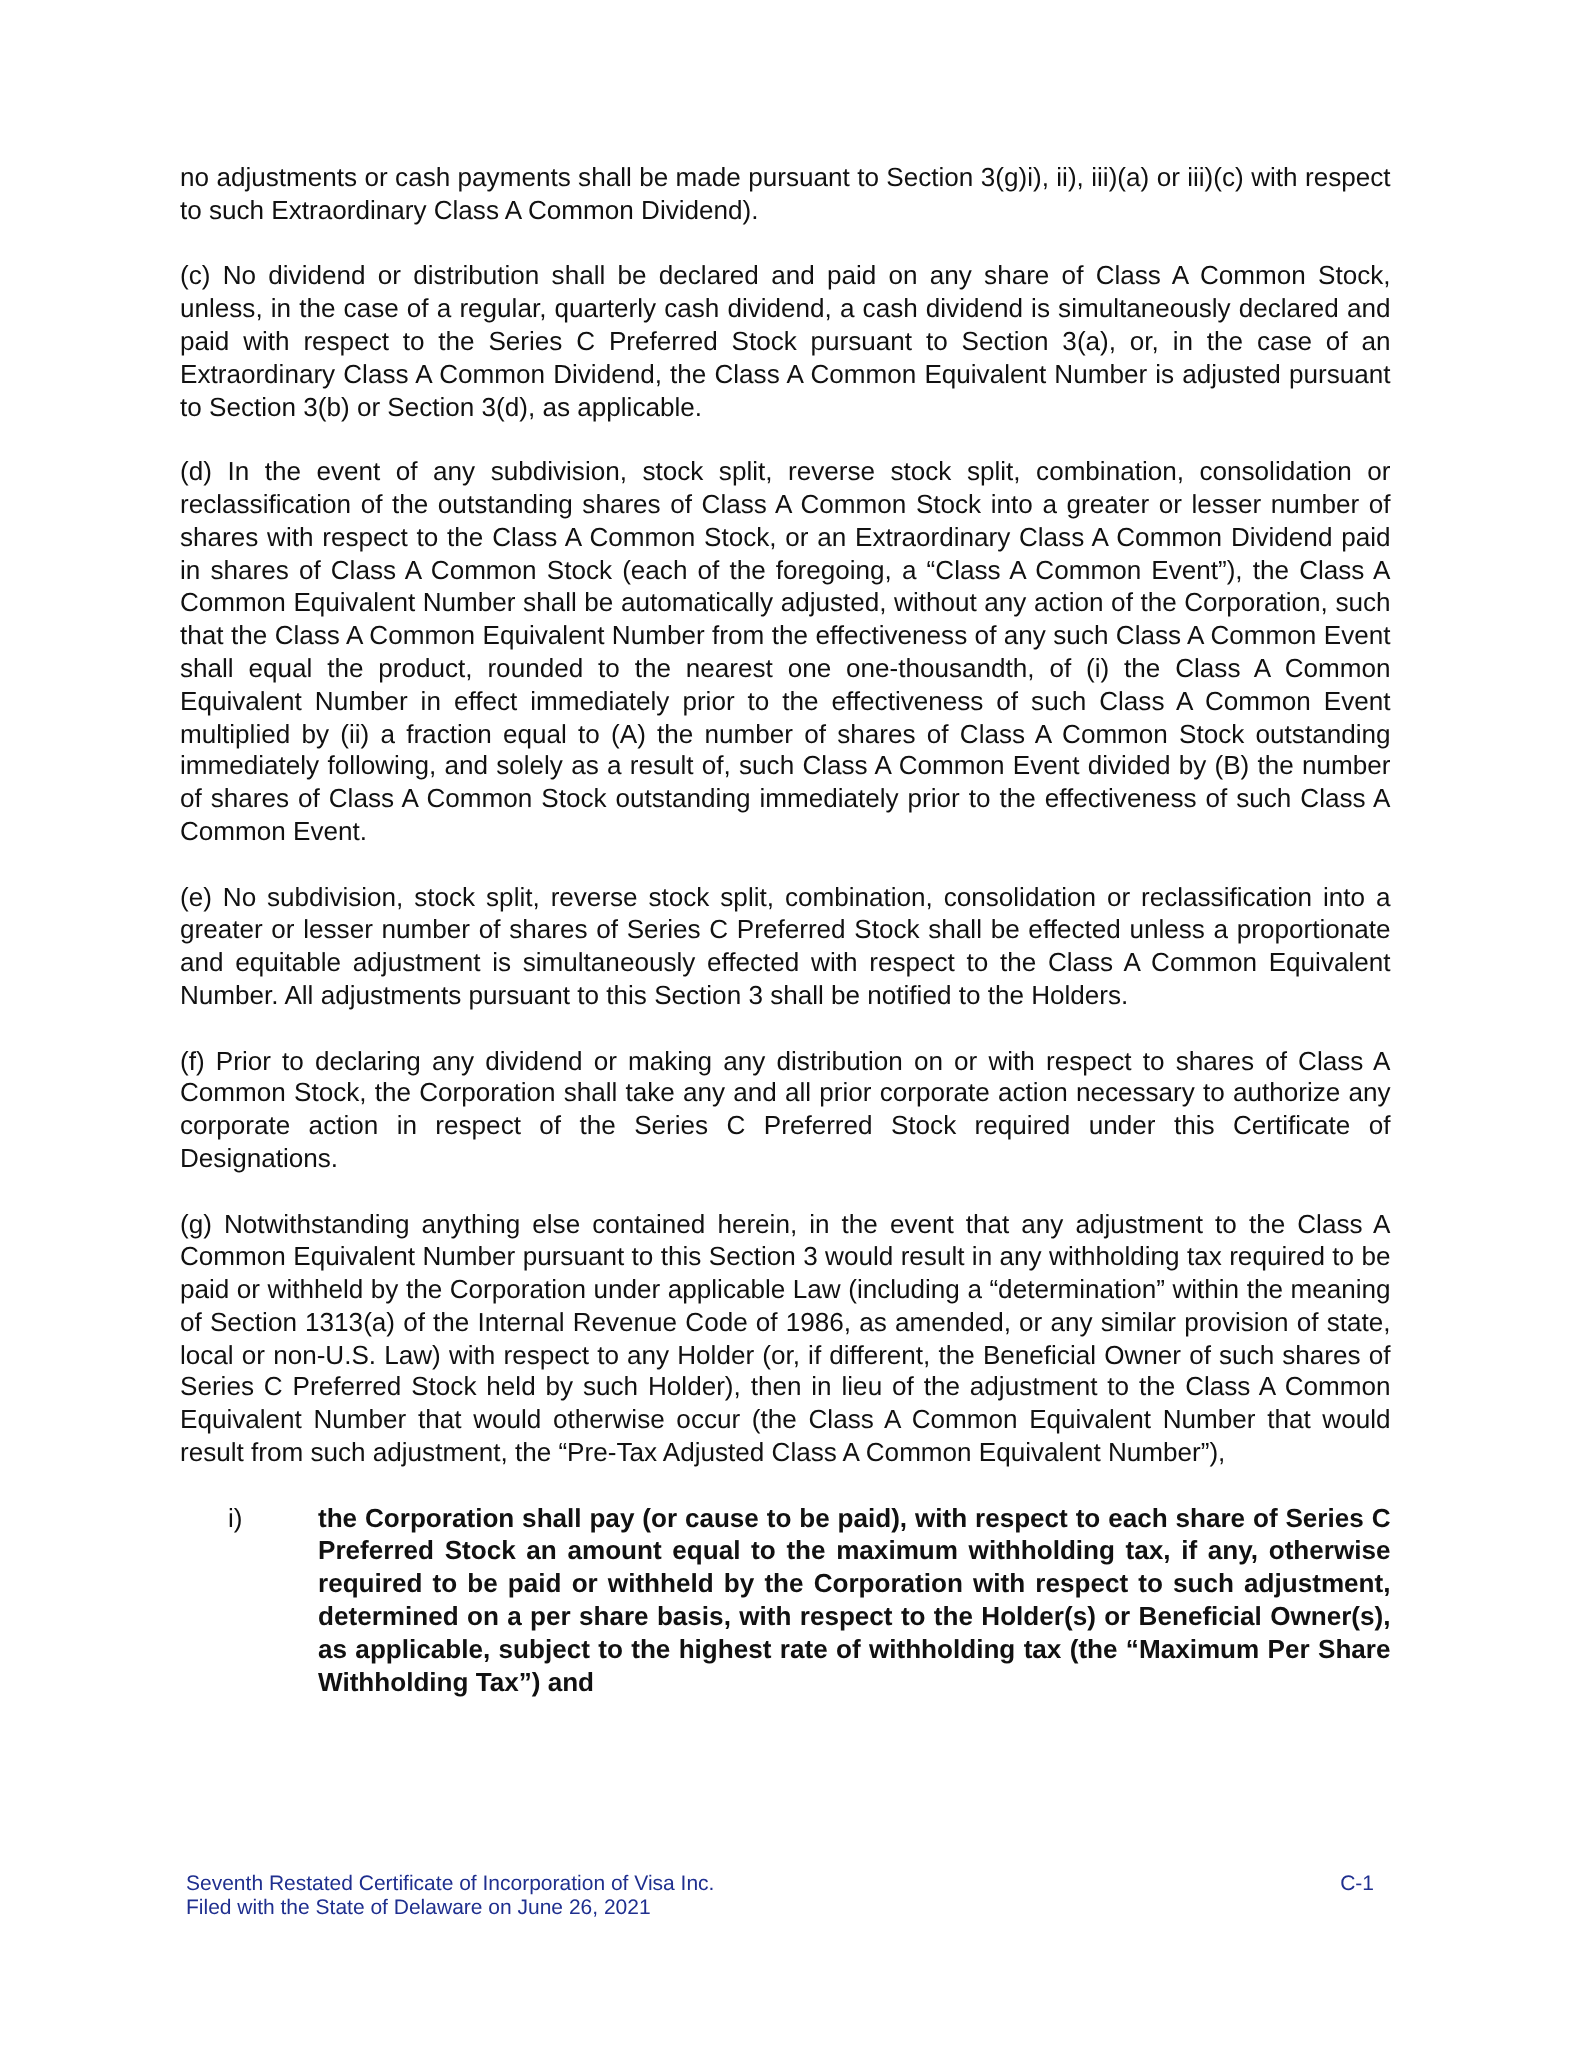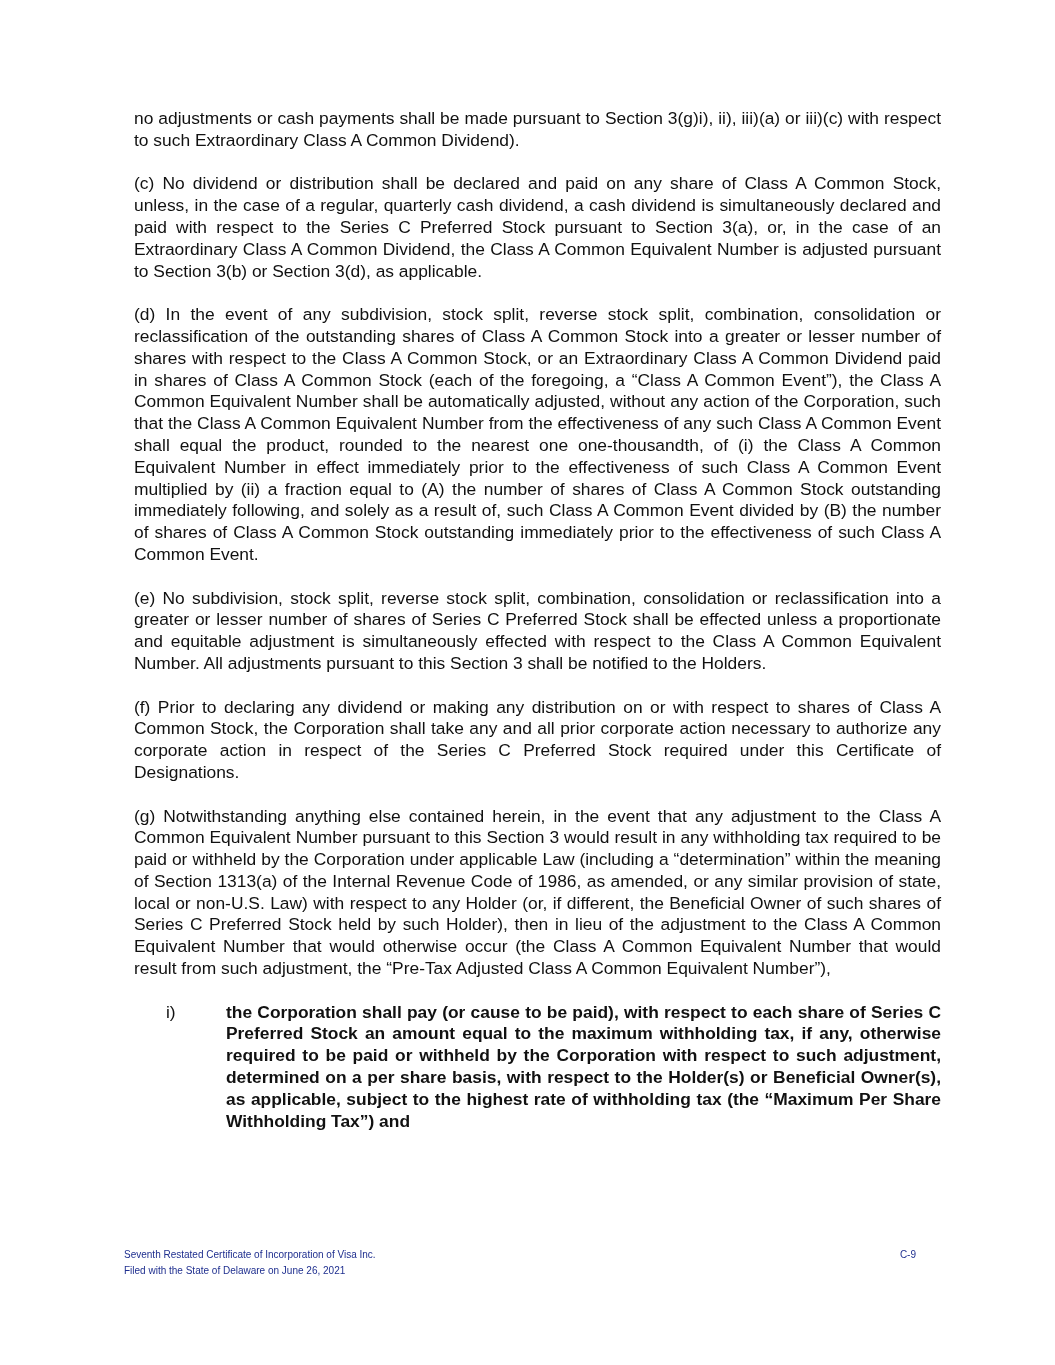--- a/index.html
+++ b/index.html
@@ -1,29 +1,29 @@
 <!DOCTYPE html>
 <html><head>
   <meta charset="utf-8">
   <style>
     html, body { margin: 0; padding: 0; background: #ffffff; }
     body { width: 1055px; height: 1365px; position: relative; overflow: hidden; }
     .page {
-      position: absolute; left: 134px; top: 108px; width: 807px;
+      position: absolute; left: 120px; top: 108px; width: 807px;
       font-family: "Liberation Sans", sans-serif;
       font-size: 17.4px; line-height: 21.8px; color: #111111;
     }
     .para { margin: 0 0 21.8px 0; text-align: justify; }
     .list-item { display: flex; margin-top: 0; }
     .list-marker { width: 92px; flex: 0 0 92px; padding-left: 32px; box-sizing: border-box; }
     .list-text { flex: 1; text-align: justify; font-weight: bold; }
     .footer {
       position: absolute; left: 124px; top: 1247px; width: 792px;
       font-family: "Liberation Sans", sans-serif;
-      font-size: 10px; line-height: 16px; color: #1f2f8f;
+      font-size: 14px; line-height: 16px; color: #1f2f8f;
     }
     .footer-left { float: left; }
     .footer-right { float: right; }
   </style>
 </head>
 <body>
 
 <div class="page">
   <p class="para">no adjustments or cash payments shall be made pursuant to Section 3(g)i), ii), iii)(a) or iii)(c) with respect to such Extraordinary Class A Common Dividend).</p>
   <p class="para">(c) No dividend or distribution shall be declared and paid on any share of Class A Common Stock, unless, in the case of a regular, quarterly cash dividend, a cash dividend is simultaneously declared and paid with respect to the Series C Preferred Stock pursuant to Section 3(a), or, in the case of an Extraordinary Class A Common Dividend, the Class A Common Equivalent Number is adjusted pursuant to Section 3(b) or Section 3(d), as applicable.</p>
@@ -35,14 +35,14 @@
     <span class="list-marker">i)</span>
     <span class="list-text">the Corporation shall pay (or cause to be paid), with respect to each share of Series C Preferred Stock an amount equal to the maximum withholding tax, if any, otherwise required to be paid or withheld by the Corporation with respect to such adjustment, determined on a per share basis, with respect to the Holder(s) or Beneficial Owner(s), as applicable, subject to the highest rate of withholding tax (the “Maximum Per Share Withholding Tax”) and</span>
   </div>
 </div>
 
 <div class="footer">
   <div class="footer-left">
     <div>Seventh Restated Certificate of Incorporation of Visa Inc.</div>
     <div>Filed with the State of Delaware on June 26, 2021</div>
   </div>
-  <div class="footer-right">C-9</div>
+  <div class="footer-right">C-1</div>
 </div>
 
 </body></html>

